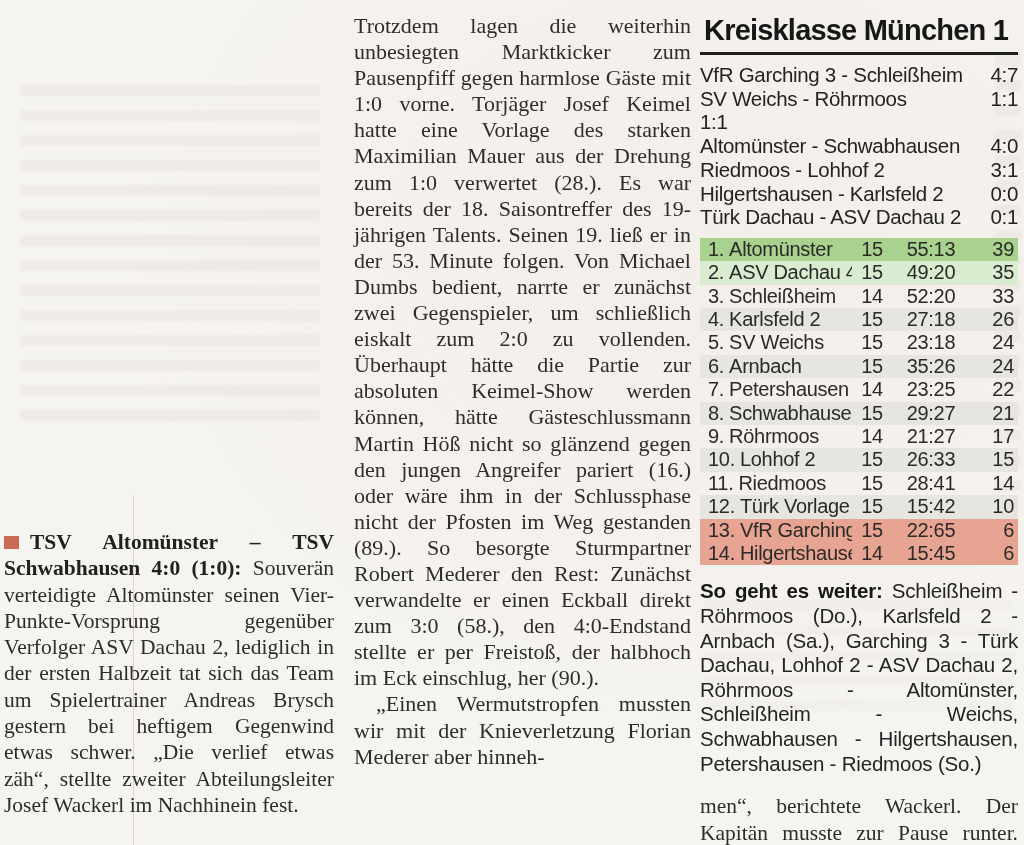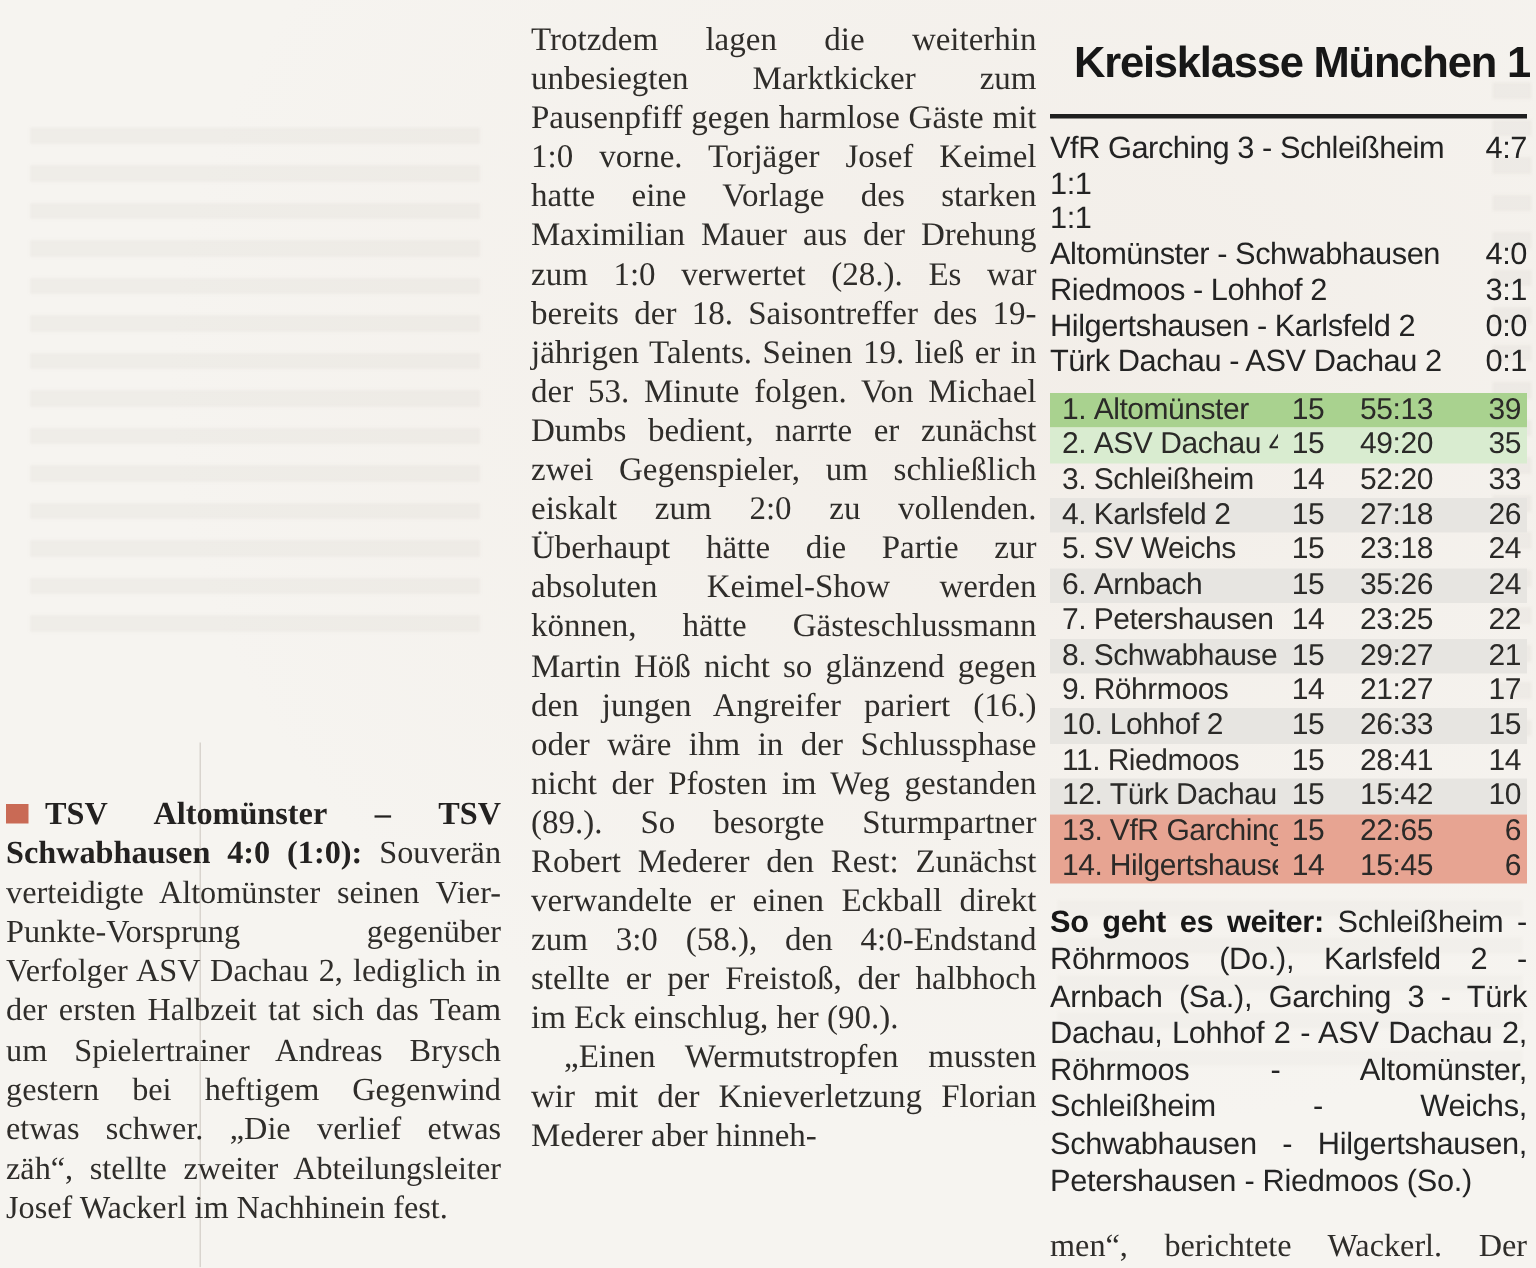--- a/index.html
+++ b/index.html
@@ -35,21 +35,21 @@
   .col-mid { position:absolute; left:354px; top:13px; width:337px; }
   .col-mid p {
     margin:0; font:22px/26.1px "Liberation Serif","DejaVu Serif",serif;
     text-align:justify; color:#2f2d2a;
   }
   .col-mid p.indent { text-indent:22px; }
 
   
   .col-right { position:absolute; left:700px; top:8px; width:318px; }
   .kicker-title {
-    margin:16px; font:700 29px/36px "Liberation Sans","DejaVu Sans",sans-serif;
+    margin:4px; font:700 29px/36px "Liberation Sans","DejaVu Sans",sans-serif;
     letter-spacing:-0.8px; color:#171717; white-space:nowrap;
   }
   .title-rule { height:3px; background:#1f1f1f; margin:2px 0 8px 0; }
 
   .results-list { margin-top:4px; }
   .result-row {
     display:flex; justify-content:space-between;
     font:20.5px/23.7px "Liberation Sans","DejaVu Sans",sans-serif;
     letter-spacing:-0.3px; color:#232323;
   }
@@ -105,20 +105,21 @@
   <div class="col-right">
     <h1 class="kicker-title">Kreisklasse München 1</h1>
     <div class="title-rule"></div>
 
     <div class="results-list" id="results-list">
         <div class="result-row">
       <span class="result-match">VfR Garching 3 - Schleißheim</span>
       <span class="result-score">4:7</span>
     </div>
         <div class="result-row">
+      <span class="result-match">SV Weichs - Röhrmoos</span>
       <span class="result-score">1:1</span>
     </div>
         <div class="result-row">
       <span class="result-score">1:1</span>
     </div>
         <div class="result-row">
       <span class="result-match">Altomünster - Schwabhausen</span>
       <span class="result-score">4:0</span>
     </div>
         <div class="result-row">
@@ -196,21 +197,21 @@
       <span class="st-goals">26:33</span>
       <span class="st-points">15</span>
     </div>
         <div class="st-row">
       <span class="st-team"><span class="st-rank">11.</span><span>Riedmoos</span></span>
       <span class="st-games">15</span>
       <span class="st-goals">28:41</span>
       <span class="st-points">14</span>
     </div>
         <div class="st-row hl-gray">
-      <span class="st-team"><span class="st-rank">12.</span><span>Türk Dachau</span></span>
+      <span class="st-team"><span class="st-rank">12.</span><span>Türk Vorlage</span></span>
       <span class="st-games">15</span>
       <span class="st-goals">15:42</span>
       <span class="st-points">10</span>
     </div>
         <div class="st-row hl-red">
       <span class="st-team"><span class="st-rank">13.</span><span>VfR Garching 3</span></span>
       <span class="st-games">15</span>
       <span class="st-goals">22:65</span>
       <span class="st-points">6</span>
     </div>

